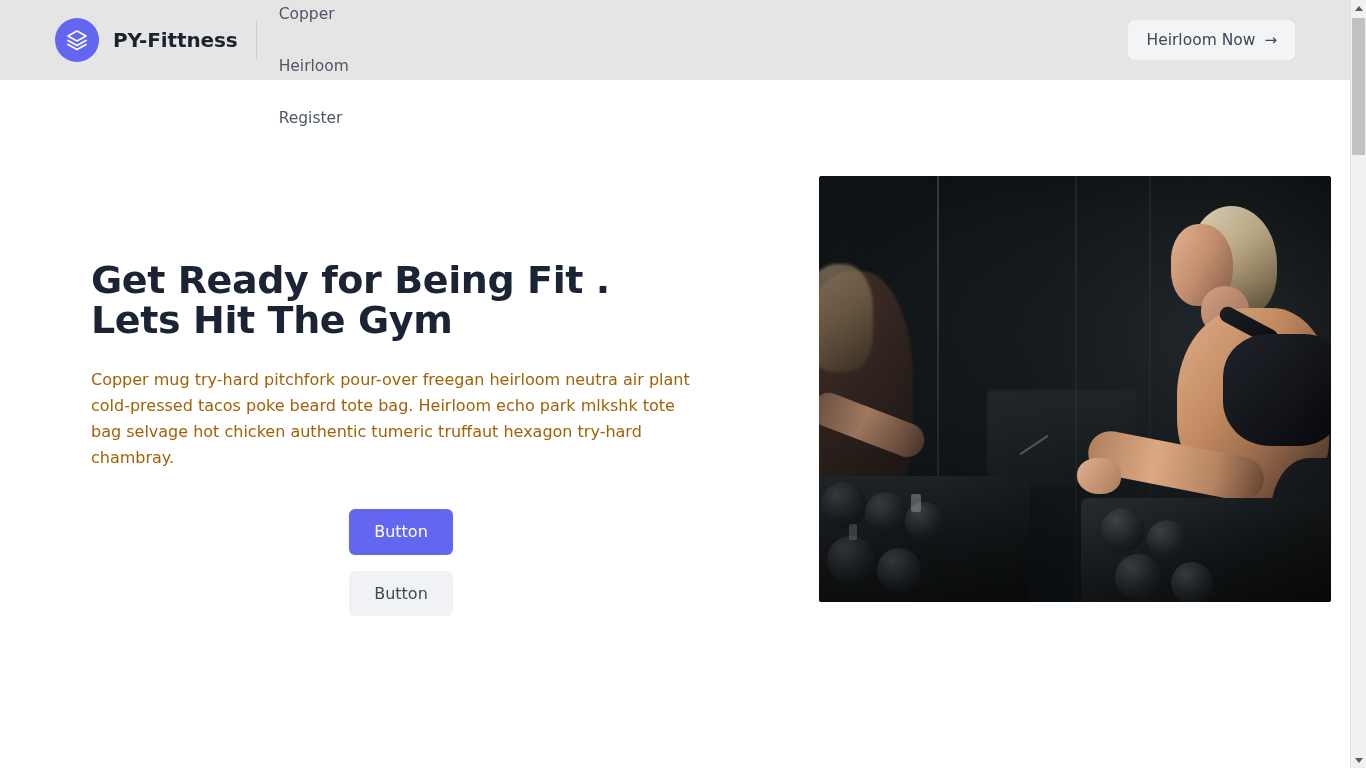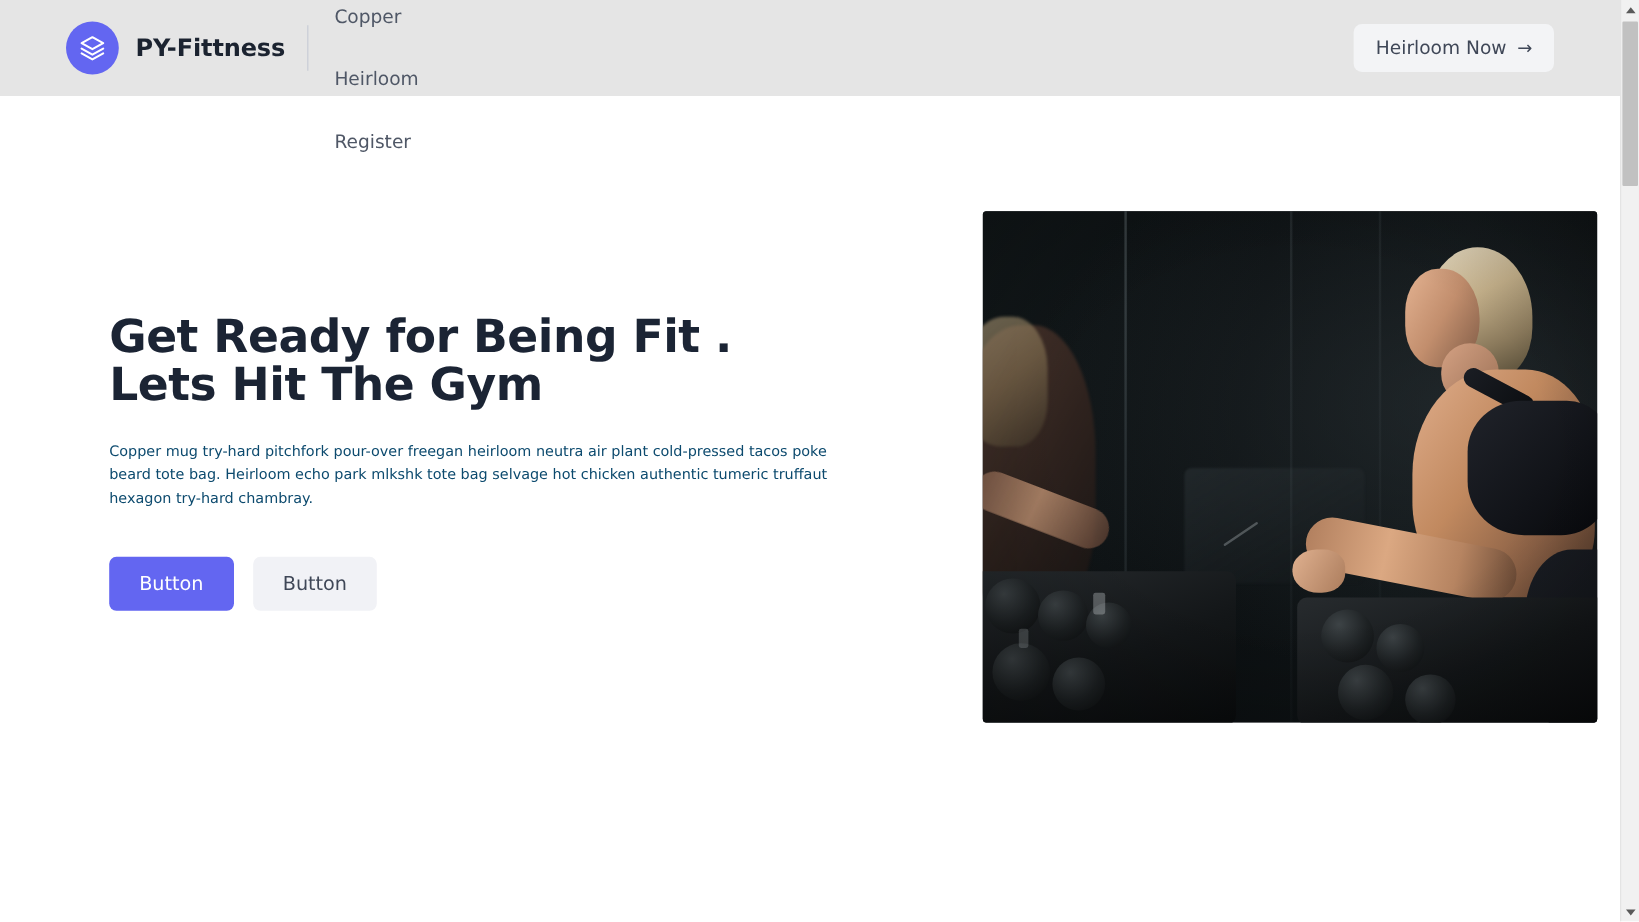--- a/index.html
+++ b/index.html
@@ -132,31 +132,32 @@
     font-size: 38px;
     line-height: 1.06;
     font-weight: 700;
     color: #1b2434;
     letter-spacing: -0.4px;
     white-space: pre-line;
     margin-bottom: 26px;
   }
 
   .hero-text {
-    font-size: 12px;
+    font-size: 16px;
     line-height: 1.64;
-    color: #0c4a6e;
+    color: #a16207;
     width: 610px;
     margin-bottom: 38px;
   }
 
   .hero-actions {
     display: flex;
     align-items: center;
     gap: 16px;
+    flex-direction: column;
   }
 
   .btn {
     font-family: inherit;
     font-size: 16px;
     border: none;
     border-radius: 6px;
     padding: 13px 25px;
     cursor: pointer;
     line-height: 1.2;

